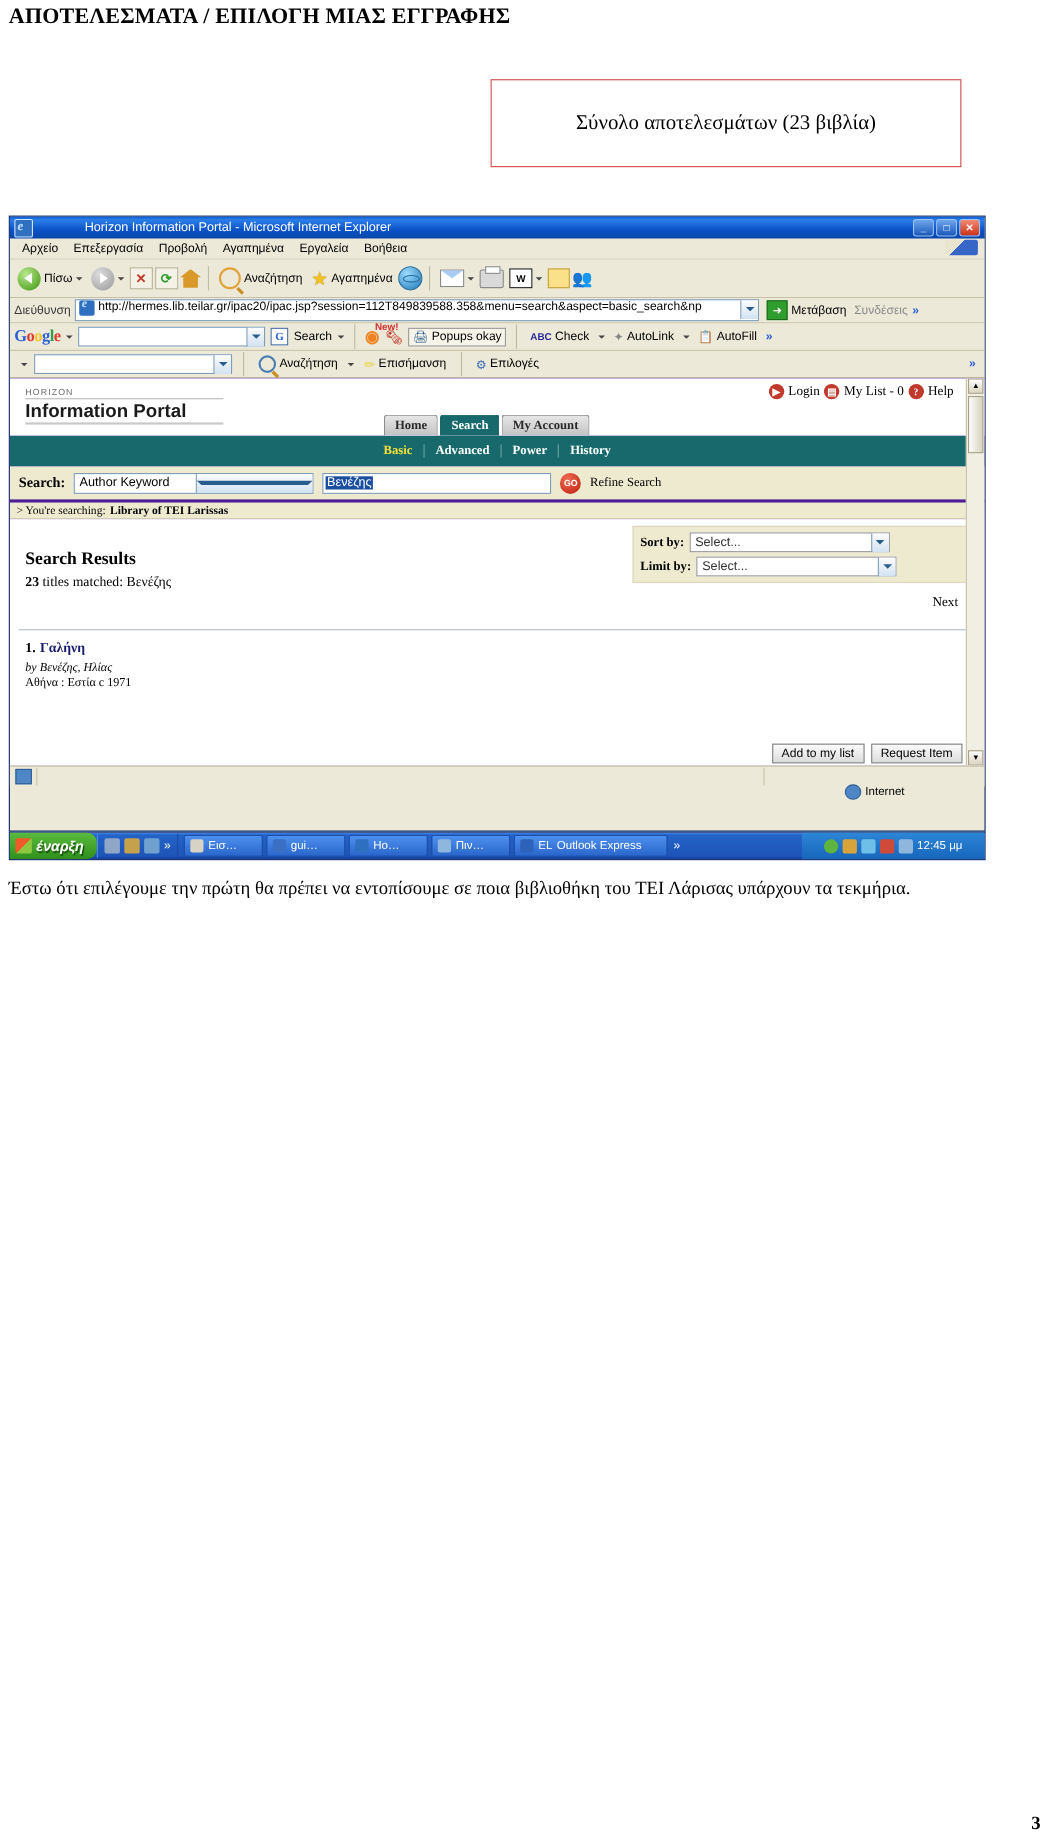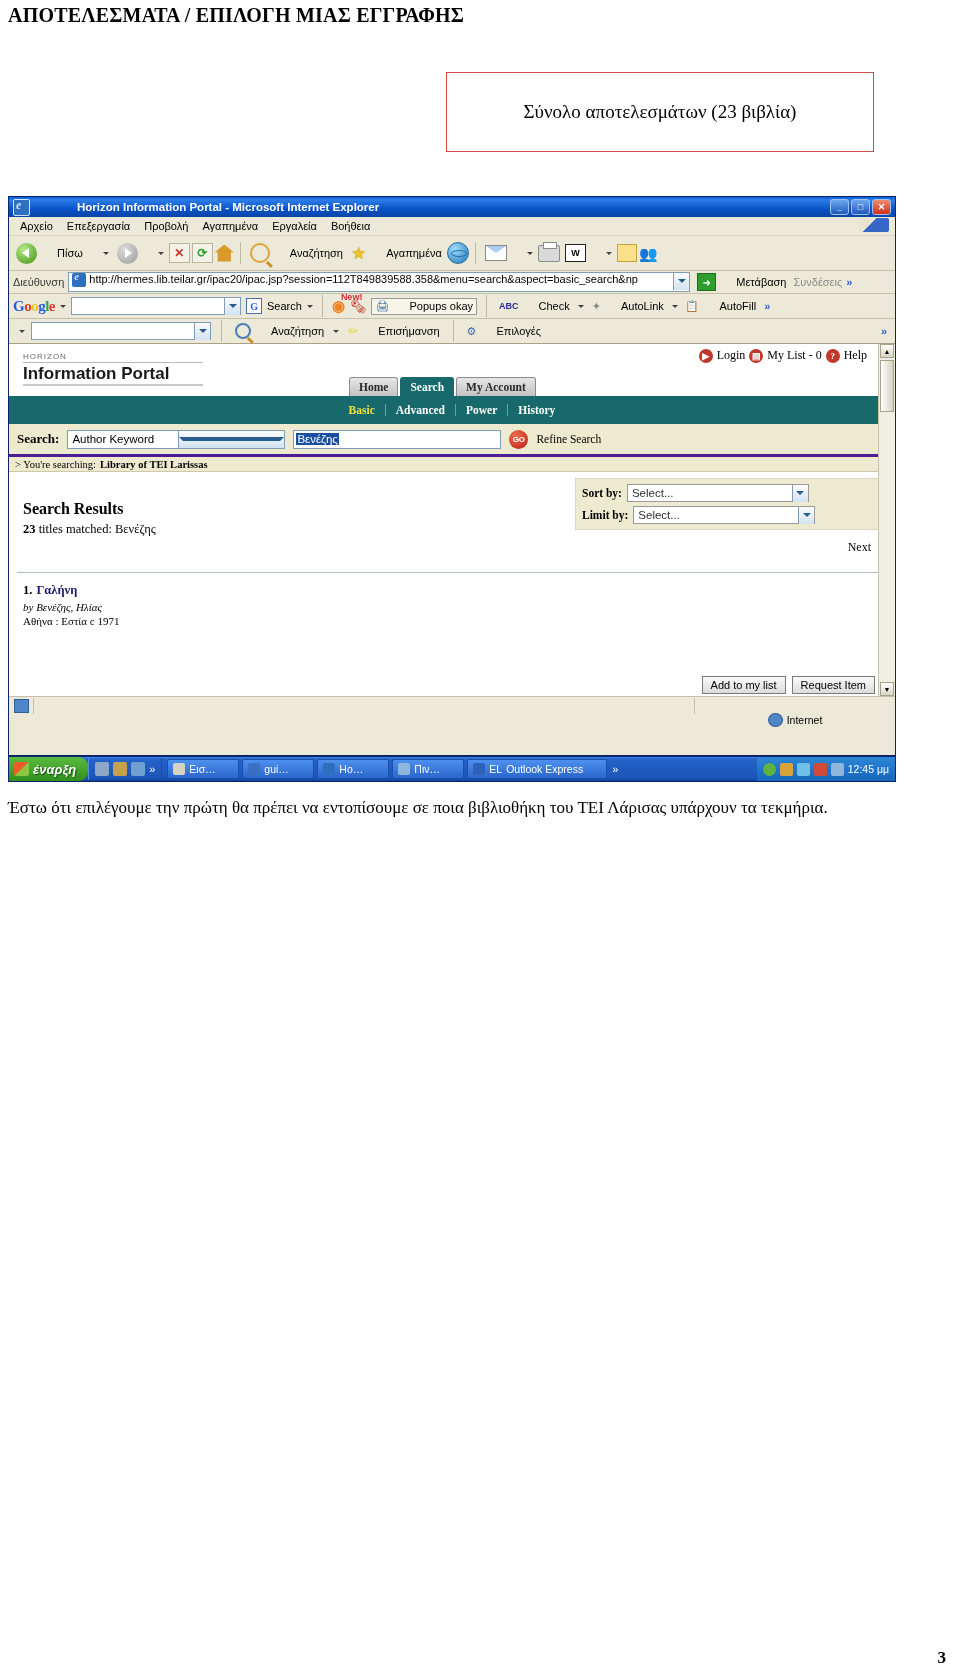--- a/index.html
+++ b/index.html
@@ -31,41 +31,41 @@
     display:flex;align-items:center;padding:0 2px;color:#fff;
   }
   .titlebar .ico{
     width:15px;height:15px;margin:0 4px 0 2px;background:#2e6fc0;
     border:1px solid #cfe3ff;border-radius:2px;position:relative;flex:none;
   }
   .titlebar .ico::after{
     content:"e";position:absolute;left:2px;top:-2px;font-size:12px;
     font-style:italic;font-weight:bold;color:#bfe0ff;font-family:"Liberation Serif",serif;
   }
-  .titlebar .tt{font-size:11.5px;font-weight:bold;white-space:nowrap;padding-left:43px;}
+  .titlebar .tt{font-size:11.5px;font-weight:normal;white-space:nowrap;padding-left:43px;}
   .titlebar .btns{margin-left:auto;display:flex;gap:2px;padding-right:2px;}
   .tbtn{width:19px;height:16px;border:1px solid #9ec2f2;border-radius:3px;
     display:flex;align-items:center;justify-content:center;
     font-size:9px;font-weight:bold;color:#fff;box-sizing:border-box;}
   .tbtn.min{background:linear-gradient(to bottom,#6fa7ee,#1c59bb);}
   .tbtn.max{background:linear-gradient(to bottom,#6fa7ee,#1c59bb);}
   .tbtn.cls{background:linear-gradient(to bottom,#f08a72,#d0311a);}
   .menubar{
     height:18px;background:#ece9d8;display:flex;align-items:center;
     font-size:11px;color:#000;padding-left:4px;position:relative;
     border-bottom:1px solid #d8d3bd;
   }
   .menubar span{padding:0 7px;white-space:nowrap;}
   .menubar .mlogo{position:absolute;right:6px;top:1px;width:16px;height:14px;
     background:linear-gradient(135deg,#e8e4cf 40%,#3767c6 41%);border-radius:2px;}
   .toolbar{
     height:34px;background:#ece9d8;display:flex;align-items:center;
     border-bottom:1px solid #c6c0a8;padding-left:4px;gap:2px;
   }
-  .tbi{display:flex;align-items:center;gap:20px;font-size:11px;padding:1px 3px;white-space:nowrap;}
+  .tbi{display:flex;align-items:center;gap:3px;font-size:11px;padding:1px 3px;white-space:nowrap;}
   .circ{width:21px;height:21px;border-radius:50%;flex:none;}
   .circ.back{background:radial-gradient(circle at 35% 30%,#b6e98a,#3f9310);position:relative;}
   .circ.fwd{background:radial-gradient(circle at 35% 30%,#dcdcdc,#9a9a9a);position:relative;}
   .circ.back::after,.circ.fwd::after{
     content:"";position:absolute;left:6px;top:5px;border-style:solid;
   }
   .circ.back::after{border-width:5px 7px 5px 0;border-color:transparent #fff transparent transparent;}
   .circ.fwd::after{left:8px;border-width:5px 0 5px 7px;border-color:transparent transparent transparent #fff;}
   .caret{width:0;height:0;border:3px solid transparent;border-top-color:#444;margin-top:3px;}
   .sqbtn{width:19px;height:18px;border:1px solid #b9b49c;background:#f4f2e6;
@@ -206,21 +206,21 @@
   .startflag{width:15px;height:14px;background:
      linear-gradient(135deg,#f05a28 0 50%,#8dc63f 50% 100%);border-radius:2px;flex:none;}
   .qlaunch{display:flex;align-items:center;gap:4px;padding:0 6px;border-left:1px solid #4f8fe0;
      border-right:1px solid #1a4aa0;height:22px;}
   .qi{width:14px;height:14px;border-radius:2px;}
   .tasks{display:flex;align-items:center;gap:3px;padding-left:5px;flex:1;}
   .task{height:20px;min-width:72px;background:linear-gradient(to bottom,#4d90ee,#2a66cb);
      border:1px solid #1b4fa8;border-radius:2px;display:flex;align-items:center;gap:4px;
      padding:0 5px;color:#fff;font-size:10.5px;white-space:nowrap;overflow:hidden;box-sizing:border-box;}
   .task .ti{width:12px;height:12px;border-radius:2px;flex:none;}
-  .tray{display:flex;align-items:center;gap:4px;height:24px;padding:0 6px;
+  .tray{display:flex;align-items:center;gap:4px;height:24px;padding:0 20px;
      background:linear-gradient(to bottom,#2d86d6,#1766bc);color:#fff;font-size:10.5px;}
   .tray .sm{width:13px;height:13px;border-radius:2px;}
   
   .para{
     position:absolute;left:8px;top:795px;width:884px;
     font-family:"Liberation Serif",serif;font-size:17px;line-height:1.55;
     text-align:justify;
   }
   .pageno{position:absolute;right:14px;bottom:8px;font-size:17px;font-weight:bold;
     font-family:"Liberation Serif",serif;}

